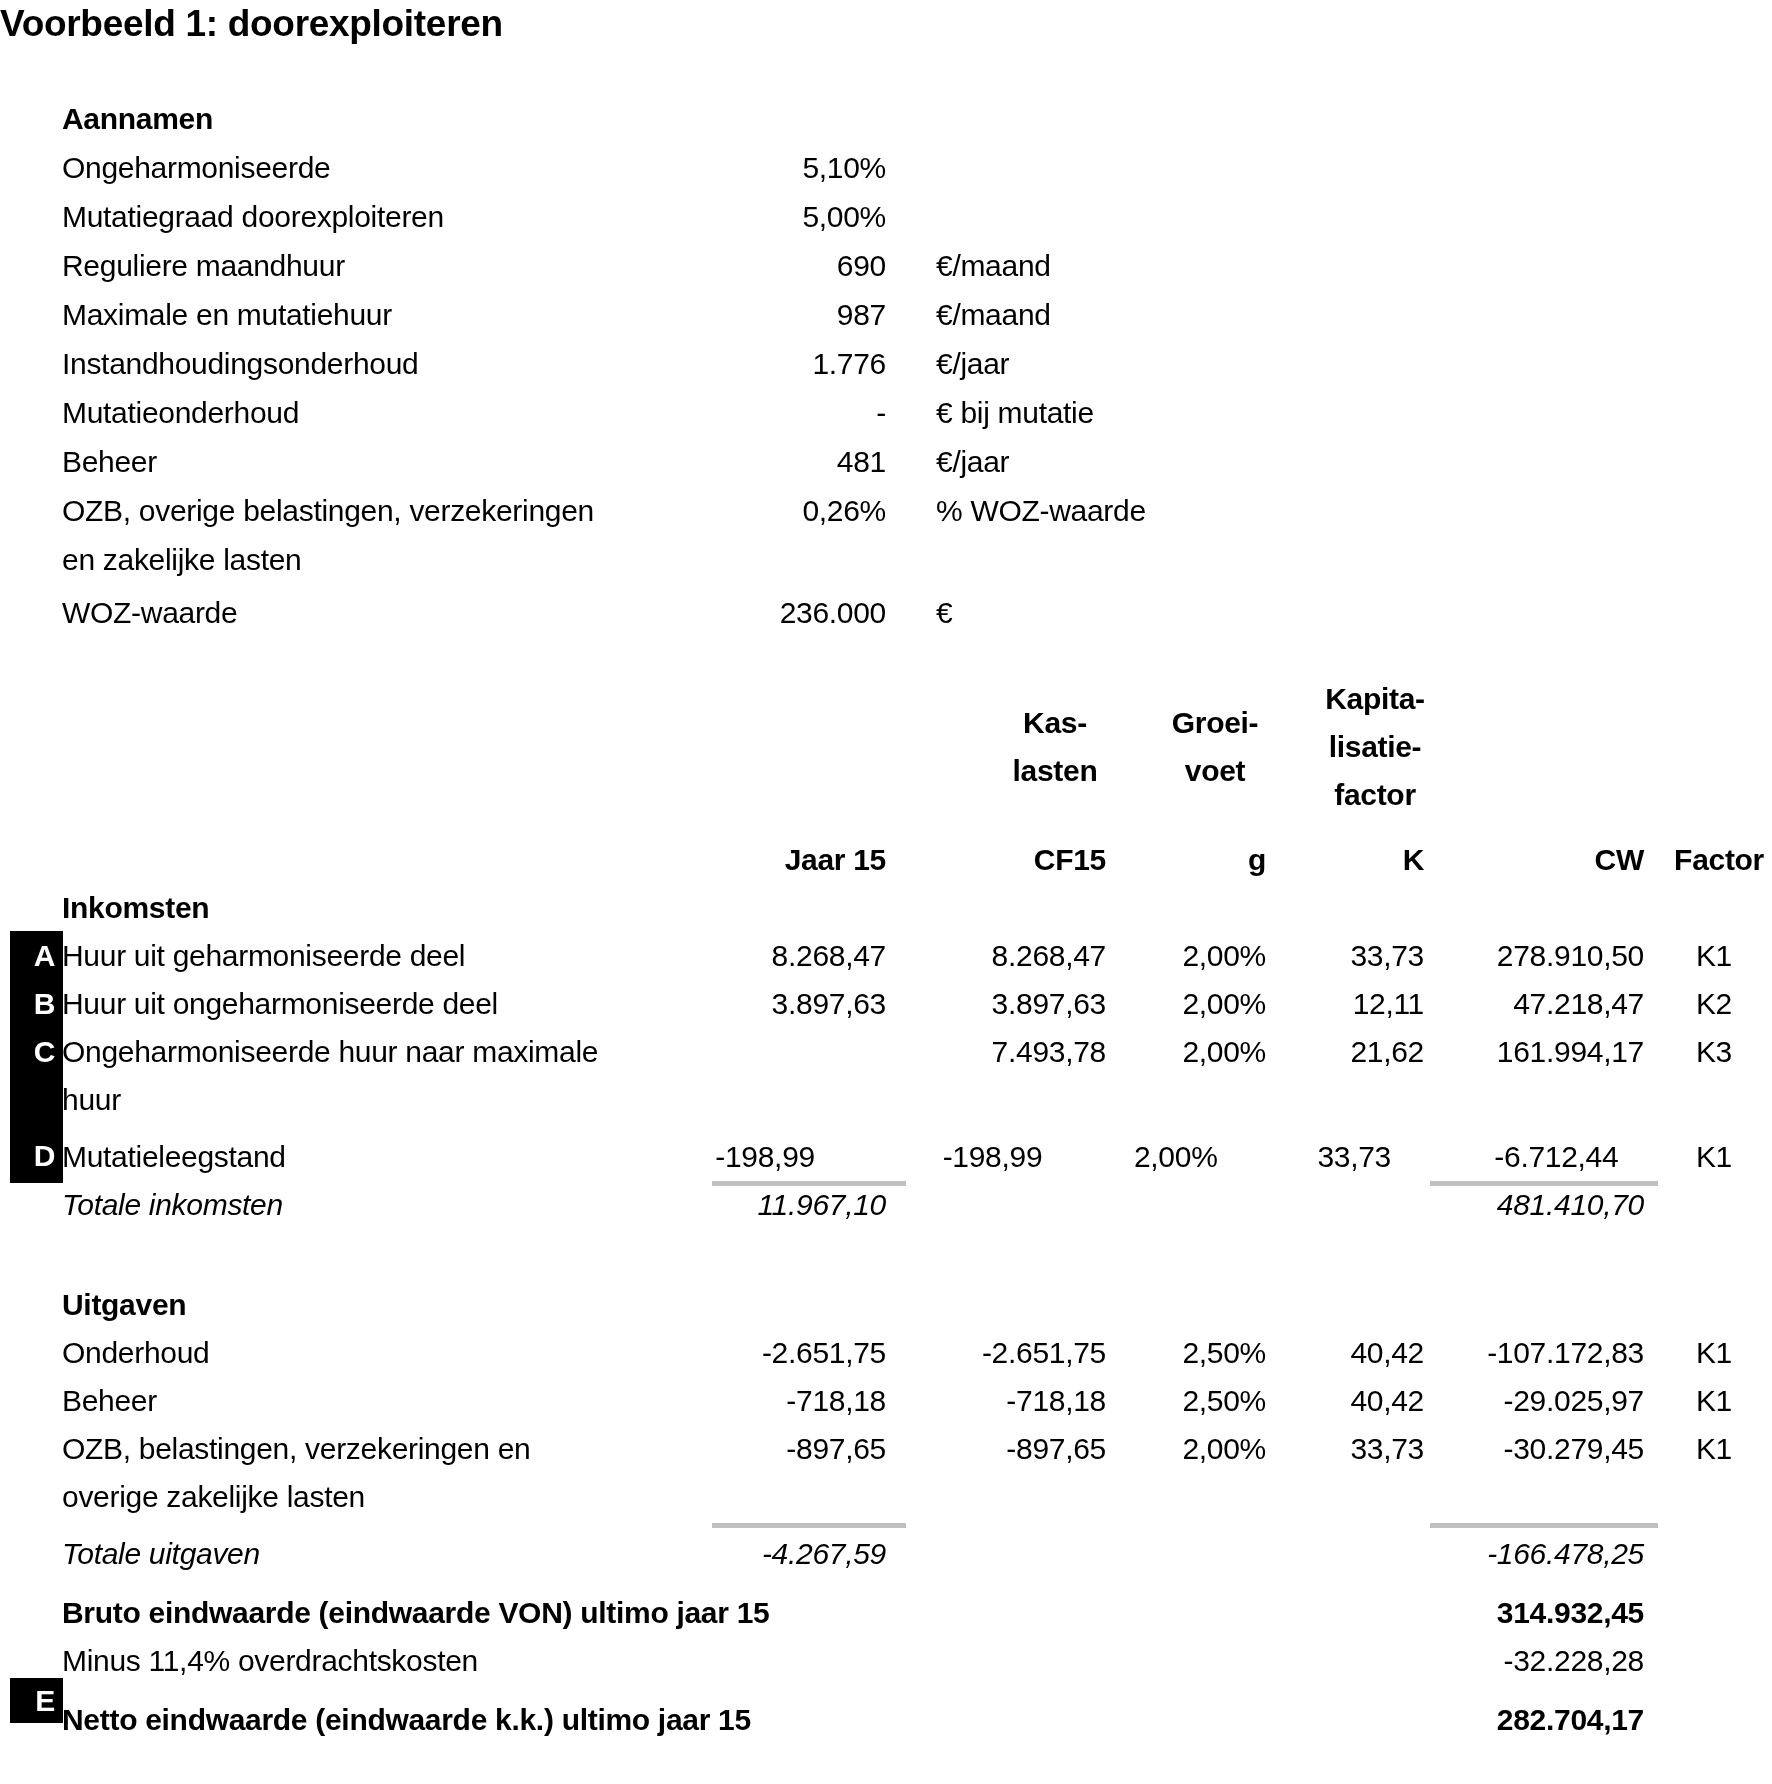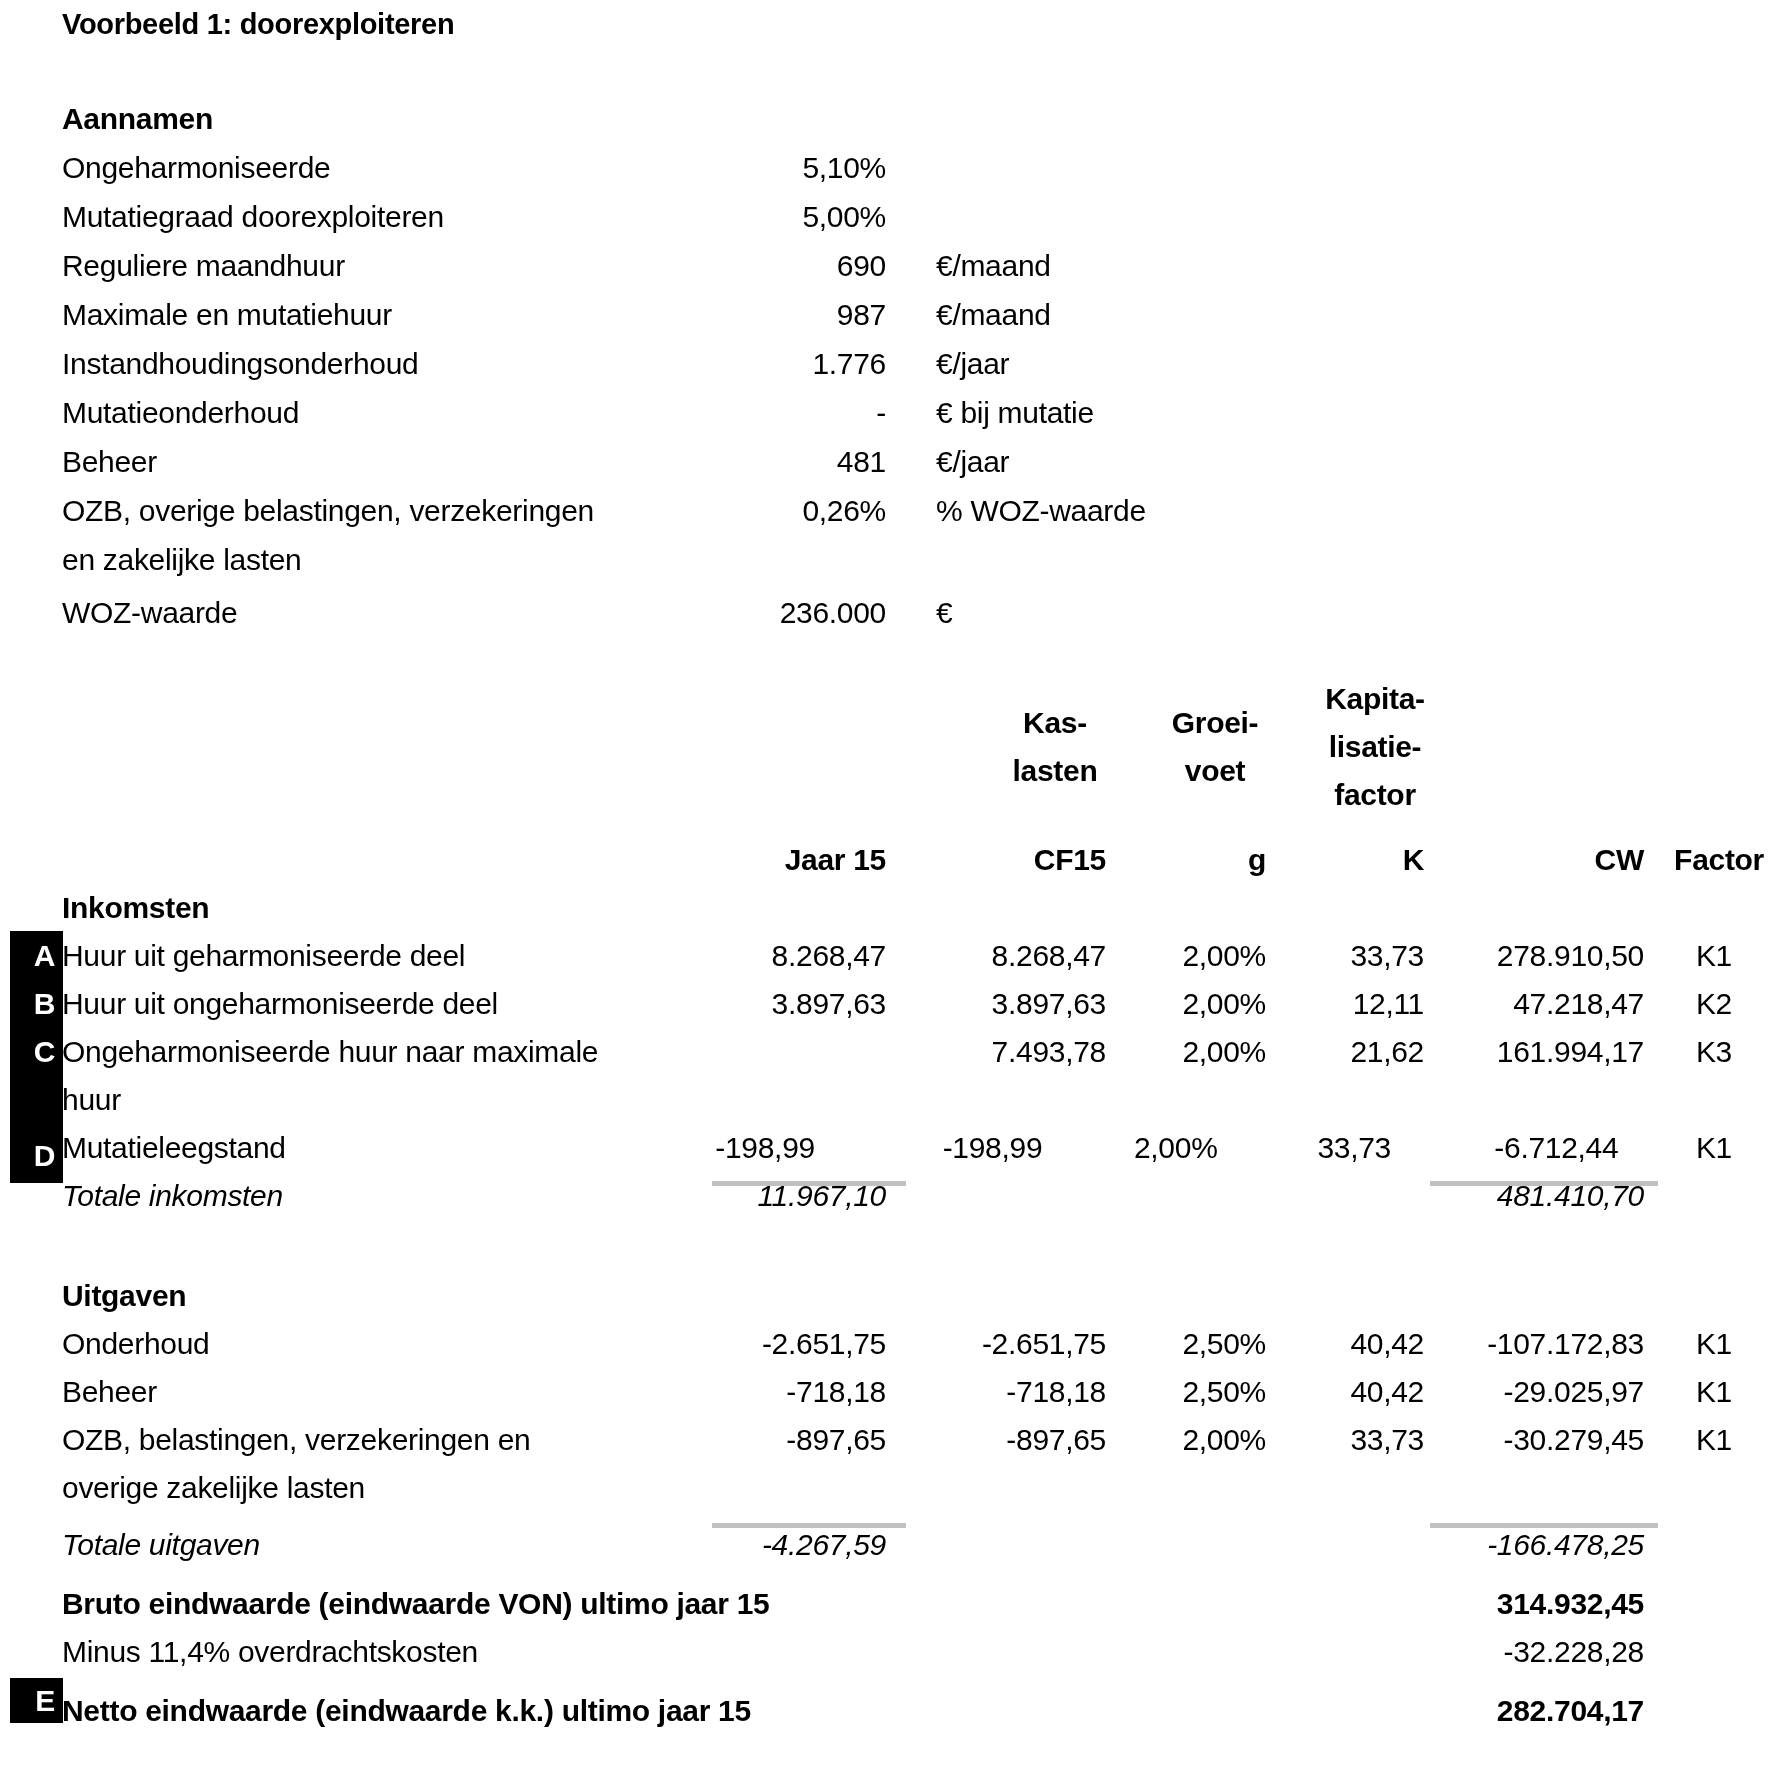--- a/index.html
+++ b/index.html
@@ -8,23 +8,22 @@
     width: 1772px;
     height: 1784px;
     background: #ffffff;
     color: #000000;
     font-family: "Liberation Sans", "DejaVu Sans", sans-serif;
     font-size: 30px;
     letter-spacing: -0.3px;
     overflow: hidden;
   }
   .title {
-    padding-left: 62px;
     line-height: 48px;
-    font-size: 29px;
+    font-size: 37px;
     font-weight: bold;
   }
   .sect-heading {
     padding-left: 62px;
     line-height: 49px;
     font-weight: bold;
   }
   .h-aannamen { margin-top: 46px; }
   
   .arow { display: flex; padding-left: 62px; line-height: 49px; align-items: flex-start; }
@@ -38,21 +37,21 @@
   .c-label  { width: 560px; white-space: pre-line; }
   .c-jaar15 { width: 264px; text-align: right; }
   .c-cf15   { width: 220px; text-align: right; }
   .c-g      { width: 160px; text-align: right; }
   .c-k      { width: 158px; text-align: right; }
   .c-cw     { width: 228px; text-align: right; padding-right: 8px; box-sizing: border-box; }
   .c-factor { width: 120px; text-align: right; padding-right: 40px; box-sizing: border-box; }
   .thead .c-factor { padding-right: 8px; }
   .thead { font-weight: bold; justify-content: space-between; }
   .h-table { line-height: 48px; }
-  .row-d { margin-top: 0; gap: 36px; }
+  .row-d { margin-top: 9px; gap: 36px; }
   .total-row { font-style: italic; align-items: center; }
   .total-uitgaven { margin-top: 9px; }
   .h-uitgaven { margin-top: 52px; line-height: 48px; }
   
   .gh {
     position: absolute;
     width: 200px;
     text-align: center;
     font-weight: bold;
     line-height: 48px;

